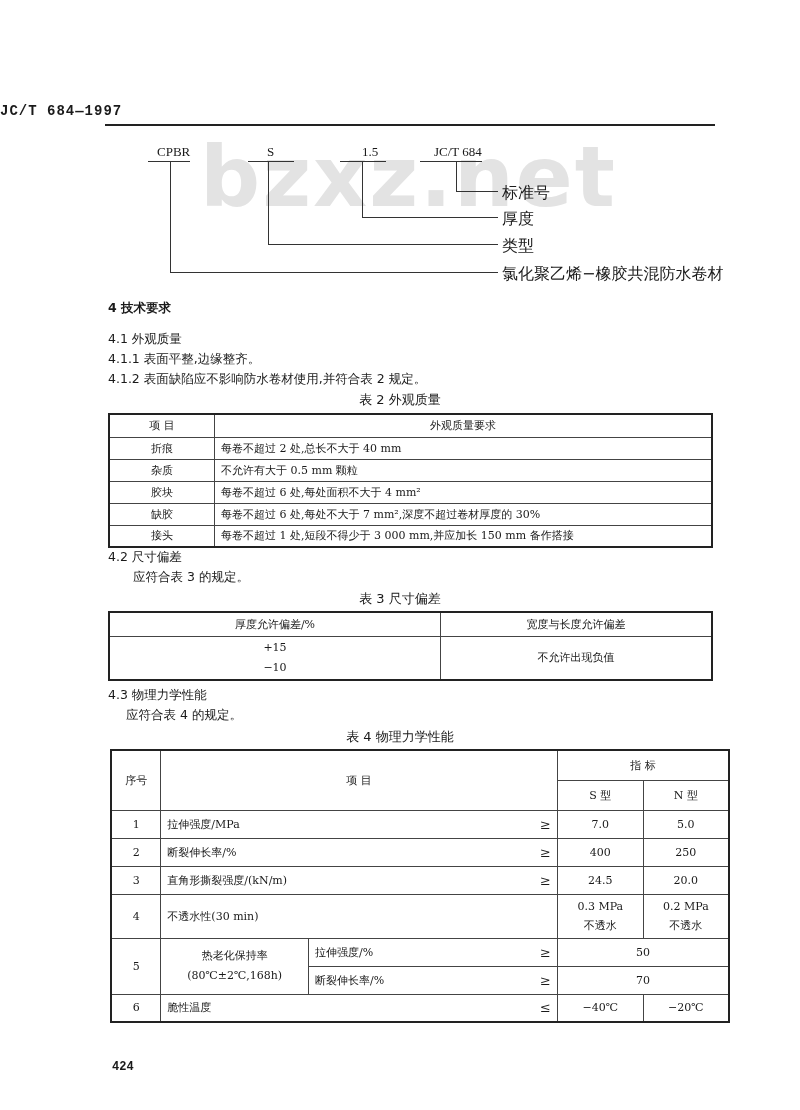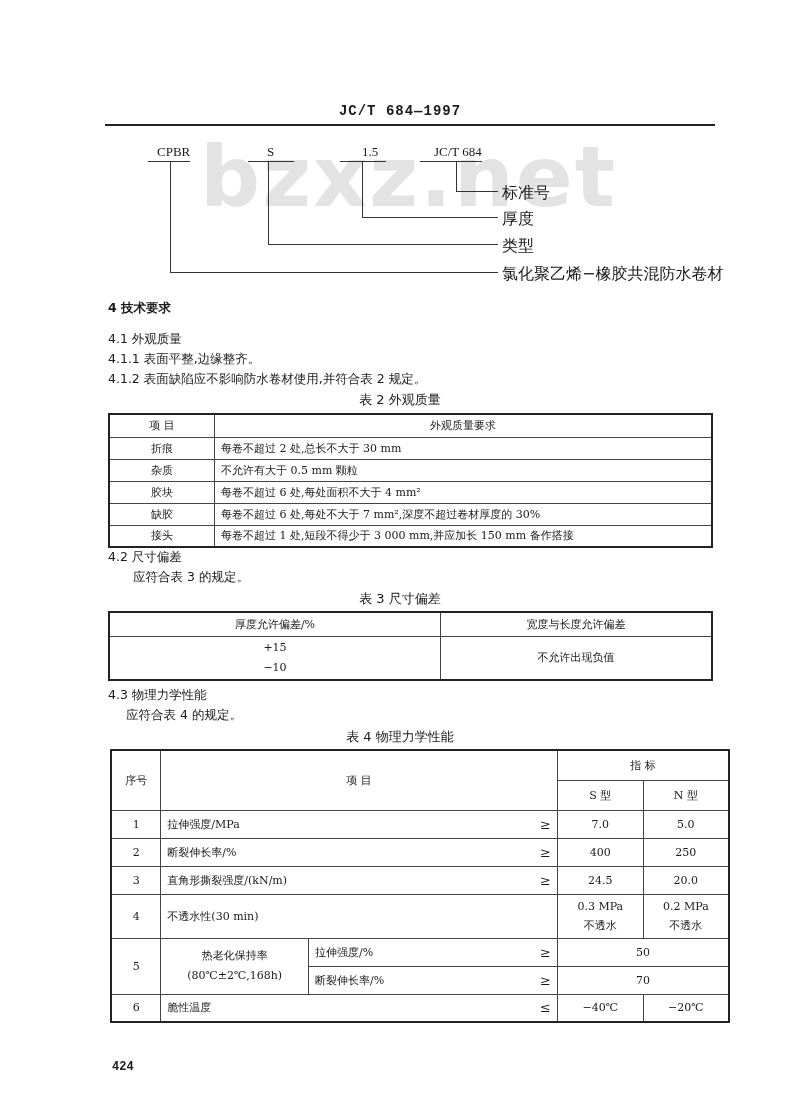--- a/index.html
+++ b/index.html
@@ -4,21 +4,21 @@
 <style>
   html, body { margin: 0; padding: 0; }
   body {
     width: 800px; height: 1110px; position: relative; overflow: hidden;
     background: #ffffff; color: #1a1a1a;
     font-family: "DejaVu Serif", "Liberation Serif", serif;
     font-size: 12px;
   }
   .abs { position: absolute; }
   .header-title {
-    left: 0; width: 800px; top: 103px; text-align: center;
+    left: 0; width: 800px; top: 103px; text-align: left;
     font-family: "Liberation Mono", "DejaVu Sans Mono", monospace;
     font-weight: bold; font-size: 14px; letter-spacing: 1px;
   }
   .header-rule { left: 105px; top: 124px; width: 610px; height: 2px; background: #222; }
 
   .watermark {
     left: 200px; top: 135px;
     font-family: "DejaVu Sans", sans-serif; font-weight: bold;
     font-size: 84px; color: #e3e3e3; letter-spacing: 2px; line-height: 1;
     z-index: 0;
@@ -83,21 +83,21 @@
 
 <div class="abs caption" style="top:391px;">表 2  外观质量</div>
 <table class="doc outer" style="left:108px; top:413px; width:605px;">
   <tbody>
       <tr class="hdr-row" style="height:23px;">
     <td class="c" style="width:92px;">项    目</td>
     <td class="c">外观质量要求</td>
   </tr>
   <tr style="height:22px;">
     <td class="c">折痕</td>
-    <td class="l">每卷不超过 2 处,总长不大于 30 mm</td>
+    <td class="l">每卷不超过 2 处,总长不大于 40 mm</td>
   </tr>
   <tr style="height:22px;">
     <td class="c">杂质</td>
     <td class="l">不允许有大于 0.5 mm 颗粒</td>
   </tr>
   <tr style="height:22px;">
     <td class="c">胶块</td>
     <td class="l">每卷不超过 6 处,每处面积不大于 4 mm²</td>
   </tr>
   <tr style="height:22px;">

